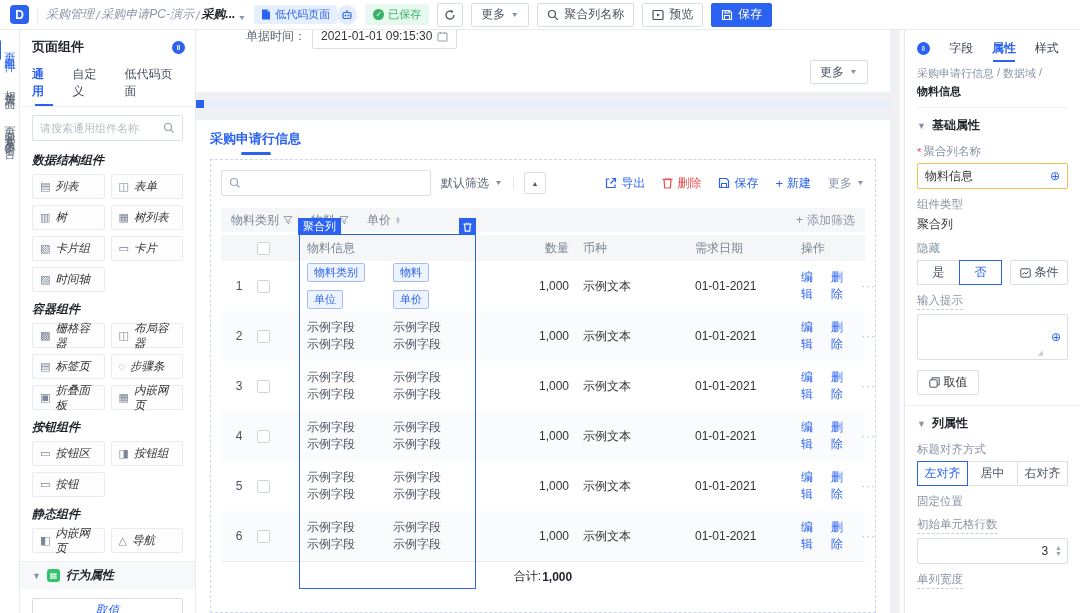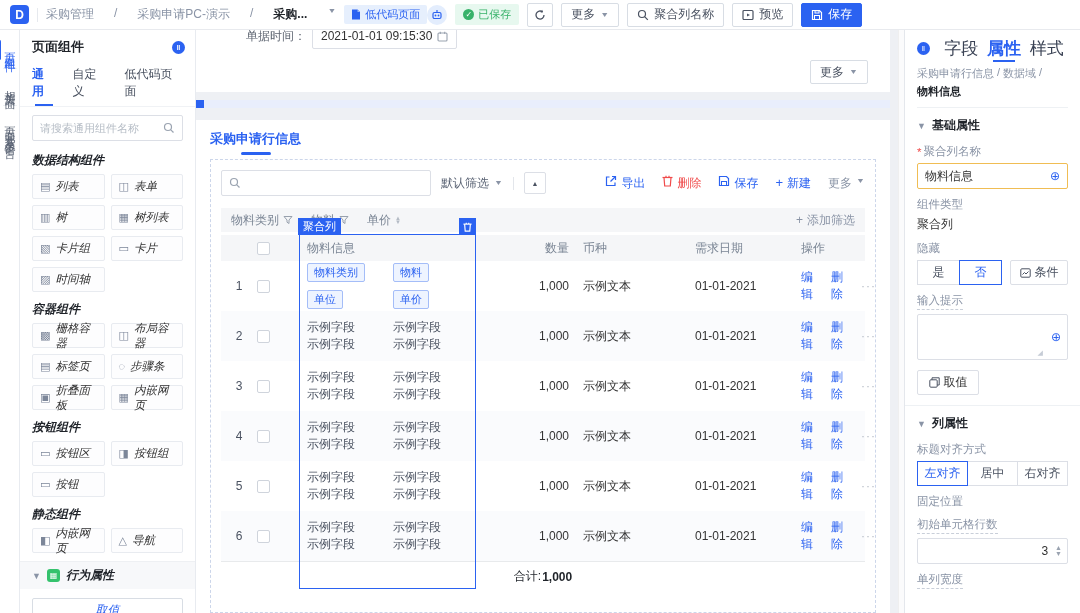--- a/index.html
+++ b/index.html
@@ -6,21 +6,21 @@
   html,body { width:1080px; height:613px; overflow:hidden; }
   body { font-family:"Liberation Sans","DejaVu Sans",sans-serif; font-size:12px; color:#333; background:#eef0f4; }
   svg { display:block; }
   .app { width:1080px; height:613px; display:flex; flex-direction:column; }
 
   
   .topbar { height:30px; background:#fff; border-bottom:1px solid #e8eaee; display:flex; align-items:center; padding:0 10px; flex:0 0 30px; }
   .tb-left { display:flex; align-items:center; gap:8px; }
   .logo { width:19px; height:19px; border-radius:4px; background:#2b62f1; color:#fff; display:flex; align-items:center; justify-content:center; font-weight:bold; font-size:12px; }
   .tb-sep { width:1px; height:14px; background:#e6e9ee; }
-  .crumb { display:flex; align-items:flex-start; gap:20px; color:#8a94a6; font-size:12px; }
+  .crumb { display:flex; align-items:flex-end; gap:2px; color:#8a94a6; font-size:12px;font-style:italic; }
   .crumb .cur { color:#1f2329; font-weight:bold; }
   .chev { color:#8a94a6; font-size:9px; transform:scaleY(.8); display:inline-block; }
   .badge-lowcode { display:flex; align-items:center; gap:4px; background:#e6effd; color:#2b62f1; border-radius:2px; padding:2px 7px; font-size:11px; }
   .htabs { flex:1; display:flex; justify-content:center; gap:34px; align-items:center; height:100%; }
   .htab { height:100%; display:flex; align-items:center; position:relative; color:#3a4254; font-size:13px; cursor:default; }
   .htab.on { color:#2b62f1; font-weight:bold; }
   .htab.on::after { content:""; position:absolute; left:50%; transform:translateX(-50%); bottom:0; width:26px; height:3px; background:#2b62f1; border-radius:2px; }
   .tb-right { display:flex; align-items:center; gap:8px; }
   .ai-circ { width:20px; height:20px; border-radius:50%; background:#e3edfd; display:flex; align-items:center; justify-content:center; }
   .pill-saved { display:flex; align-items:center; gap:4px; background:#e7f8ef; color:#38b26a; border-radius:2px; padding:3px 8px; font-size:11px; }
@@ -73,21 +73,21 @@
   .card2 { margin-top:12px; flex:1; padding:10px 14px 0; display:flex; flex-direction:column; min-height:0; }
   .ctab { display:inline-block; color:#2b62f1; font-weight:bold; font-size:13px; position:relative; padding-bottom:7px; width:fit-content; }
   .ctab::after { content:""; position:absolute; left:50%; transform:translateX(-50%); bottom:0; width:30px; height:3px; background:#2b62f1; border-radius:2px; }
   .dashed { border:1px dashed #ccd6ea; padding:10px 10px 0; margin-top:4px; flex:1; }
   .ltb { display:flex; align-items:center; gap:10px; }
   .ltb-search { width:210px; height:26px; border:1px solid #dcdfe6; border-radius:2px; display:flex; align-items:center; padding:0 7px; gap:6px; }
   .ltb-filter { display:flex; align-items:center; gap:5px; color:#596273; }
   .vdiv { width:1px; height:13px; background:#e3e6eb; }
   .sqbtn { width:22px; height:22px; border:1px solid #dcdfe6; border-radius:2px; background:#fff; display:flex; align-items:center; justify-content:center; font-size:7px; color:#4a5261; }
   .ltb-acts { margin-left:auto; display:flex; align-items:center; gap:17px; }
-  .act { display:flex; gap:4px; font-size:12px; }
+  .act { display:flex; align-items:center; gap:4px; font-size:12px; }
   .act.blue { color:#2b62f1; } .act.red { color:#f04b4b; } .act.gray { color:#8a94a6; }
 
   .region { position:relative; margin-top:12px; }
   .frow { height:24px; background:#f5f6f8; display:flex; align-items:center; padding:0 10px; gap:18px; color:#7a8594; }
   .fcol { display:flex; align-items:center; gap:4px; }
   .sorticon { display:flex; flex-direction:column; line-height:4px; font-size:6px; color:#b3bac4; }
   .addfilter { margin-left:auto; color:#8a94a6; display:flex; gap:4px; align-items:center; }
   .tgrid { display:grid; grid-template-columns:36px 28px 200px 90px 112px 100px 1fr; align-items:center; }
   .hrow { height:26px; background:#f5f6f8; margin-top:3px; color:#7a8594; }
   .cb { width:13px; height:13px; border:1px solid #cfd4dc; border-radius:2px; background:#fff; }
@@ -111,21 +111,21 @@
   .ovl-badge { position:absolute; left:77px; top:10px; height:17px; background:#2b62f1; color:#fff; font-size:11px; line-height:17px; padding:0 5px; z-index:3; }
   .ovl-trash { position:absolute; left:238px; top:10px; width:17px; height:17px; background:#2b62f1; display:flex; align-items:center; justify-content:center; z-index:3; }
 
   
   .scrolltrack { width:6px; background:#fbfbfc; border-left:1px solid #efefef; }
 
   
   .props { width:176px; background:#fff; border-left:1px solid #e4e7ec; padding:0 12px; overflow:hidden; }
   .pr-tabs { display:flex; align-items:center; gap:0; height:36px; }
   .pr-tabs .toggle-circ { margin-right:10px; }
-  .pr-tab { flex:1; text-align:center; color:#3a4254; font-size:17px; height:100%; display:flex; align-items:center; justify-content:center; position:relative; }
+  .pr-tab { flex:1; text-align:center; color:#3a4254; font-size:12px; height:100%; display:flex; align-items:center; justify-content:center; position:relative; }
   .pr-tab.on { color:#2b62f1; font-weight:bold; }
   .pr-tab.on::after { content:""; position:absolute; left:50%; transform:translateX(-50%); bottom:4px; width:22px; height:2px; background:#2b62f1; }
   .pr-crumb { font-size:11px; color:#8a94a6; padding-bottom:8px; border-bottom:1px solid #eef1f4; display:flex; gap:3px; flex-wrap:wrap; }
   .pr-crumb .cur { color:#1f2329; font-weight:bold; }
   .sect-head { display:flex; align-items:center; gap:6px; font-weight:bold; color:#1f2329; padding:9px 0 2px; }
   .sect-head .sChev { color:#8a94a6; font-size:9px; }
   .sect-div { border-top:1px solid #eef1f4; margin:10px -12px 0; }
   .flabel { color:#8a94a6; font-size:11.5px; margin:8px 0 4px; display:flex; align-items:center; gap:2px; }
   .flabel .req { color:#f04b4b; }
   .flabel .dashed-u { border-bottom:1px dashed #c9cfd9; padding-bottom:1px; }

